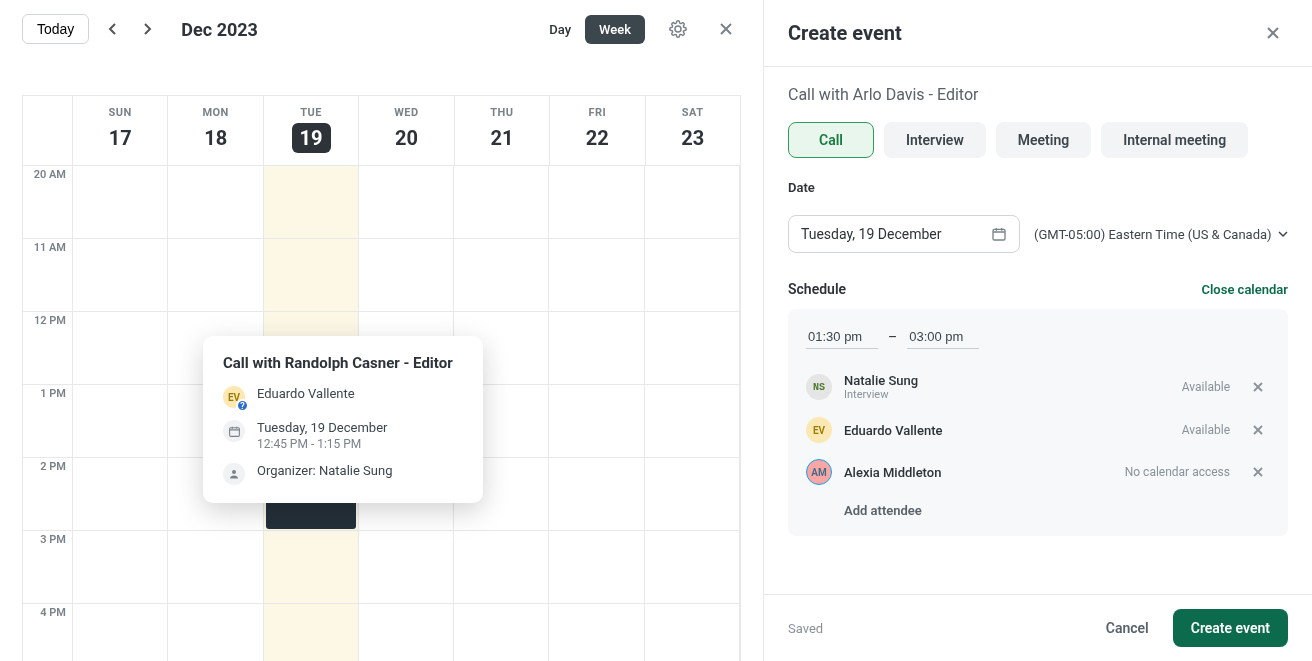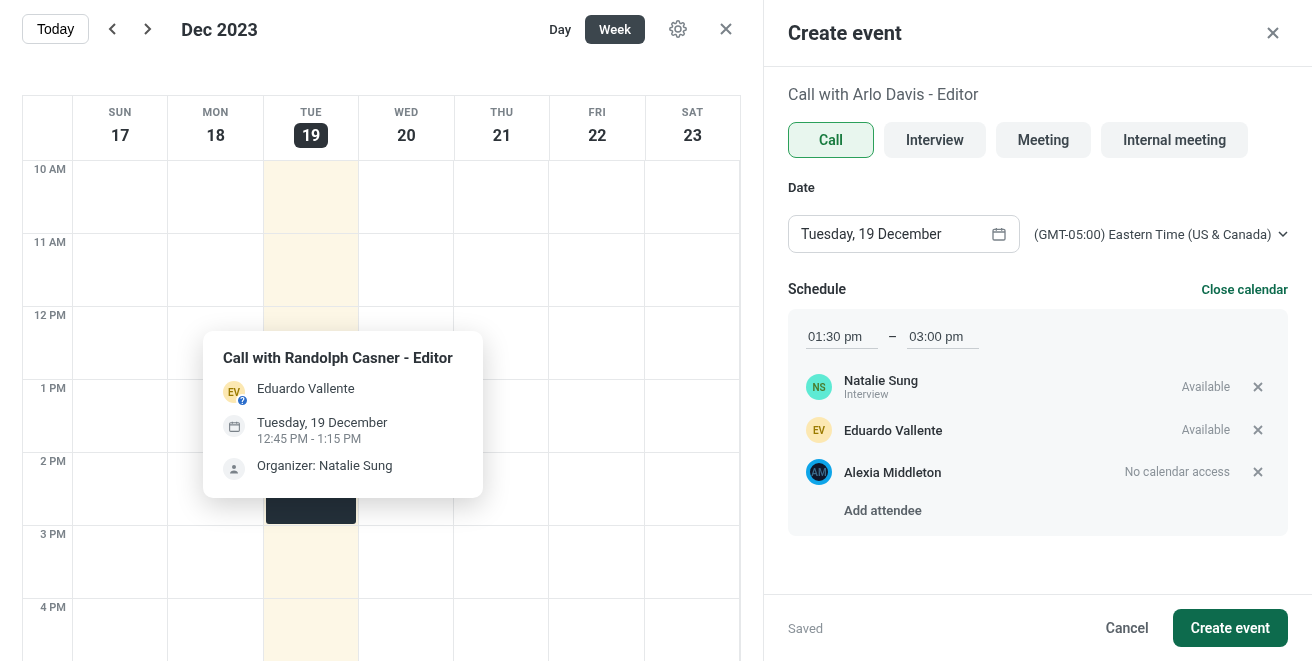--- a/index.html
+++ b/index.html
@@ -15,21 +15,21 @@
 .view-btn { padding:7px 14px; font-size:13px; font-weight:500; cursor:pointer; border-radius:6px; }
 .view-btn.inactive { color:#2d3339; }
 .view-btn.active { background:#3c464d; color:#fff; }
 .gear-icon, .close-icon { width:30px; height:30px; display:flex; align-items:center; justify-content:center; color:#7a8289; cursor:pointer; margin-left:8px; }
 .grid-wrap { flex:1; position:relative; overflow:hidden; padding: 0 22px;}
 .day-header { display:flex; border:1px solid #e6e8ea; border-bottom: 1px solid #e6e8ea; margin-top:6px;}
 .time-col { width: 50px; border-right:1px solid #e6e8ea;}
 .day-col { flex:1; text-align:center; padding:10px 0 12px; border-right:1px solid #e6e8ea; }
 .day-col:last-child { border-right:none; }
 .dow { font-size:11px; font-weight:700; color:#7a8289; letter-spacing:0.5px; }
-.dnum { font-size:16px; font-weight:700; margin-top:4px; display:inline-block; padding:3px 8px; border-radius:6px;}
+.dnum { font-size:20px; font-weight:700; margin-top:4px; display:inline-block; padding:3px 8px; border-radius:6px;}
 .dnum.today { background:#2d3339; color:#fff; }
 .grid-body { display:flex; border-left:1px solid #e6e8ea; border-right:1px solid #e6e8ea; height: 540px; position:relative;}
 .time-gutter { width:50px; border-right:1px solid #e6e8ea; }
 .time-slot { height:73px; border-bottom:1px solid #e6e8ea; font-size:11px; color:#7a8289; text-align:right; padding-right:6px; padding-top:2px; font-weight:600;}
 .day-body { flex:1; border-right:1px solid #e6e8ea; position:relative; }
 .day-body:last-child { border-right:none; }
 .hour-line { height:73px; border-bottom:1px solid #e6e8ea; }
 .day-body.highlighted { background:#fdf7e6; }
 .event { position:absolute; left:2px; right:2px; border-radius:3px; padding:5px 6px; font-size:11px; line-height:1.25; overflow:hidden; }
 .event-yellow { background:#f5e6a8; color:#5a4a00; }
@@ -57,23 +57,23 @@
 .tz-select { display:flex; align-items:center; gap:6px; font-size:13px; color:#3c464d; cursor:pointer;}
 .schedule-header { display:flex; justify-content:space-between; align-items:center; margin-bottom:12px;}
 .schedule-title { font-size:14px; font-weight:600; }
 .close-cal-link { font-size:13px; font-weight:600; color:#0d6b4d; cursor:pointer;}
 .schedule-box { background:#f6f8f9; border-radius:8px; padding:16px 18px;}
 .time-inputs { display:flex; gap:10px; align-items:center; margin-bottom:16px;}
 .time-in { border:none; border-bottom:1px solid #c8cdd1; background:transparent; padding:4px 2px; font-size:13px; width:72px; color:#3c464d;}
 .attendee { display:flex; align-items:center; gap:12px; padding:8px 0;}
 .av { width:26px; height:26px; border-radius:50%; display:flex; align-items:center; justify-content:center; font-size:10px; font-weight:600; flex-shrink:0;}
 .av-img { background:#e8d4c0;}
-.av-ns { background:#5eead4; color:#4a7a2a;}
+.av-ns { background:#e5e5e5; color:#4a7a2a;font-family:Liberation Mono, monospace;}
 .av-ev2 { background:#fce8b2; color:#9a7a00;}
-.av-am { background:#0f172a; color:#3a6a8a; border:4px solid #0ea5e9;}
+.av-am { background:#fca5a5; color:#3a6a8a; border:1px solid #0ea5e9;}
 .att-info { flex:1; }
 .att-name { font-size:13px; font-weight:500;}
 .att-role { font-size:11px; color:#8a9299;}
 .att-status { font-size:12px; color:#8a9299; margin-right:10px;}
 .att-x { color:#8a9299; cursor:pointer; width:18px; text-align:center;}
 .att-x-placeholder { width:18px; }
 .add-att { font-size:13px; font-weight:600; color:#5a6269; padding:10px 0 2px 38px; cursor:pointer;}
 .rp-footer { border-top:1px solid #e6e8ea; padding:14px 24px; display:flex; align-items:center; gap:14px;}
 .saved-label { font-size:13px; color:#8a9299; flex:1;}
 .btn-cancel { font-size:14px; font-weight:600; color:#5a6269; cursor:pointer; padding:8px 10px;}
@@ -121,21 +121,21 @@
       <div class="day-col"><div class="dow">SUN</div><div class="dnum">17</div></div>
           <div class="day-col"><div class="dow">MON</div><div class="dnum">18</div></div>
           <div class="day-col"><div class="dow">TUE</div><div class="dnum today">19</div></div>
           <div class="day-col"><div class="dow">WED</div><div class="dnum">20</div></div>
           <div class="day-col"><div class="dow">THU</div><div class="dnum">21</div></div>
           <div class="day-col"><div class="dow">FRI</div><div class="dnum">22</div></div>
           <div class="day-col"><div class="dow">SAT</div><div class="dnum">23</div></div>
         </div>
       <div class="grid-body">
         <div class="time-gutter" id="time-gutter">
-            <div class="time-slot">10 AM</div>
+            <div class="time-slot">20 AM</div>
             <div class="time-slot">11 AM</div>
             <div class="time-slot">12 PM</div>
             <div class="time-slot">1 PM</div>
             <div class="time-slot">2 PM</div>
             <div class="time-slot">3 PM</div>
             <div class="time-slot">4 PM</div>
           </div>
         <div class="day-body">
             <div class="hour-line"></div>
             <div class="hour-line"></div>

